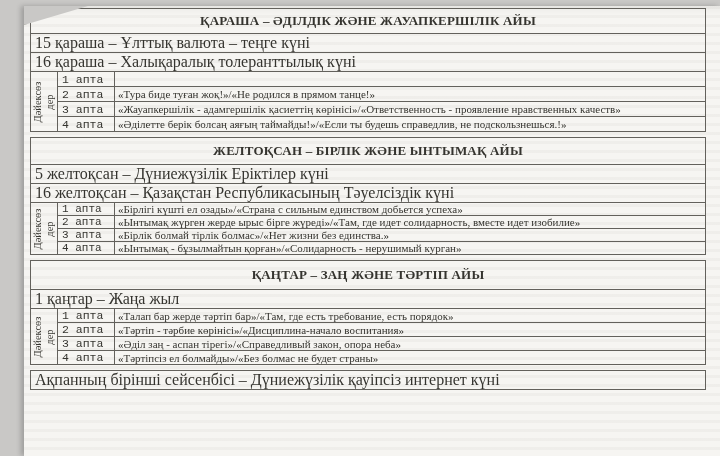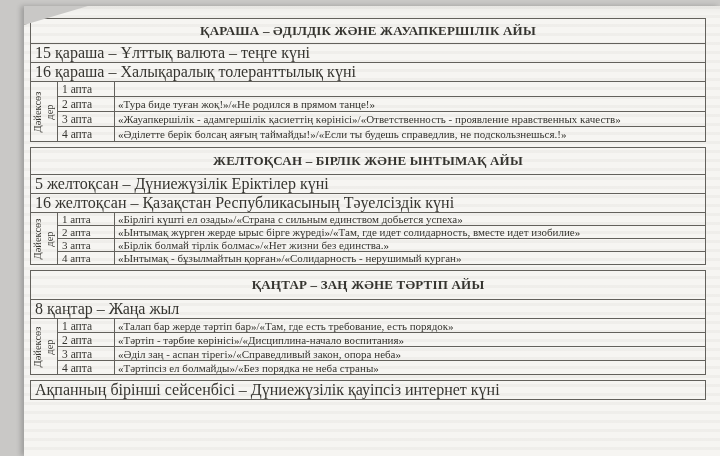--- a/index.html
+++ b/index.html
@@ -20,30 +20,30 @@
       repeating-linear-gradient(180deg, rgba(120,115,105,0.055) 0 3px, rgba(0,0,0,0) 3px 9px),
       linear-gradient(180deg, rgba(0,0,0,0.03) 0 2px, rgba(0,0,0,0) 10px);
   }
   .corner-fold {
     position:absolute; left:24px; top:6px; width:64px; height:18px;
     background:#c9c8c6;
     clip-path:polygon(0 0, 100% 0, 0 100%);
     border-bottom:1px solid #b9b7b2;
     z-index:2;
   }
-  .content { position:absolute; left:6px; top:12px; z-index:1; }
+  .content { position:absolute; left:6px; top:2px; z-index:1; }
 
   table.month {
     border-collapse:collapse; width:676px; margin:0 0 5px 0;
     table-layout:fixed;
   }
   td { border:1px solid #63615c; padding:0 4px; vertical-align:middle; overflow:hidden; white-space:nowrap; }
   td.title  { text-align:center; font-weight:bold; font-size:13px; letter-spacing:0.2px; }
   td.date   { font-size:16px; }
-  td.wlabel { font-size:11.5px; }
+  td.wlabel { font-size:11.5px;font-family:Liberation Mono, monospace; }
   td.quote  { font-size:11px; padding-left:3px; }
   td.rotcell{ padding:0; position:relative; }
   col.c-rot { width:27px; } col.c-week { width:57px; }
 
   .rot {
     position:absolute; left:50%; top:50%;
     transform:translate(-50%,-50%) rotate(-90deg);
     font-size:10.5px; line-height:1.1; text-align:center;
   }
   .rot span { display:block; }
@@ -149,21 +149,21 @@
       <colgroup>
           <col class="c-rot">
           <col class="c-week">
           <col>
         </colgroup>
       <tbody>
           <tr>
             <td colspan="3" class="title">ҚАҢТАР – ЗАҢ ЖӘНЕ ТӘРТІП АЙЫ</td>
           </tr>
       <tr>
-            <td colspan="3" class="date">8 қаңтар – Жаңа жыл</td>
+            <td colspan="3" class="date">1 қаңтар – Жаңа жыл</td>
           </tr>
       <tr>
         <td rowspan="4" class="rotcell">
           <div class="rot">
             <span>Дәйексөз</span>
             <span>дер</span>
           </div>
         </td>
         <td class="wlabel">1 апта</td>
         <td class="quote">«Талап бар жерде тәртіп бар»/«Там, где есть требование, есть порядок»</td>
@@ -171,21 +171,21 @@
       <tr>
         <td class="wlabel">2 апта</td>
         <td class="quote">«Тәртіп - тәрбие көрінісі»/«Дисциплина-начало воспитания»</td>
       </tr>
       <tr>
         <td class="wlabel">3 апта</td>
         <td class="quote">«Әділ заң - аспан тірегі»/«Справедливый закон, опора неба»</td>
       </tr>
       <tr>
         <td class="wlabel">4 апта</td>
-        <td class="quote">«Тәртіпсіз ел болмайды»/«Без порядка не неба страны»</td>
+        <td class="quote">«Тәртіпсіз ел болмайды»/«Без болмас не будет страны»</td>
       </tr>
     </tbody>
       </table>
 
     <table class="month t4">
       <colgroup>
           <col class="c-rot">
           <col class="c-week">
           <col>
         </colgroup>

